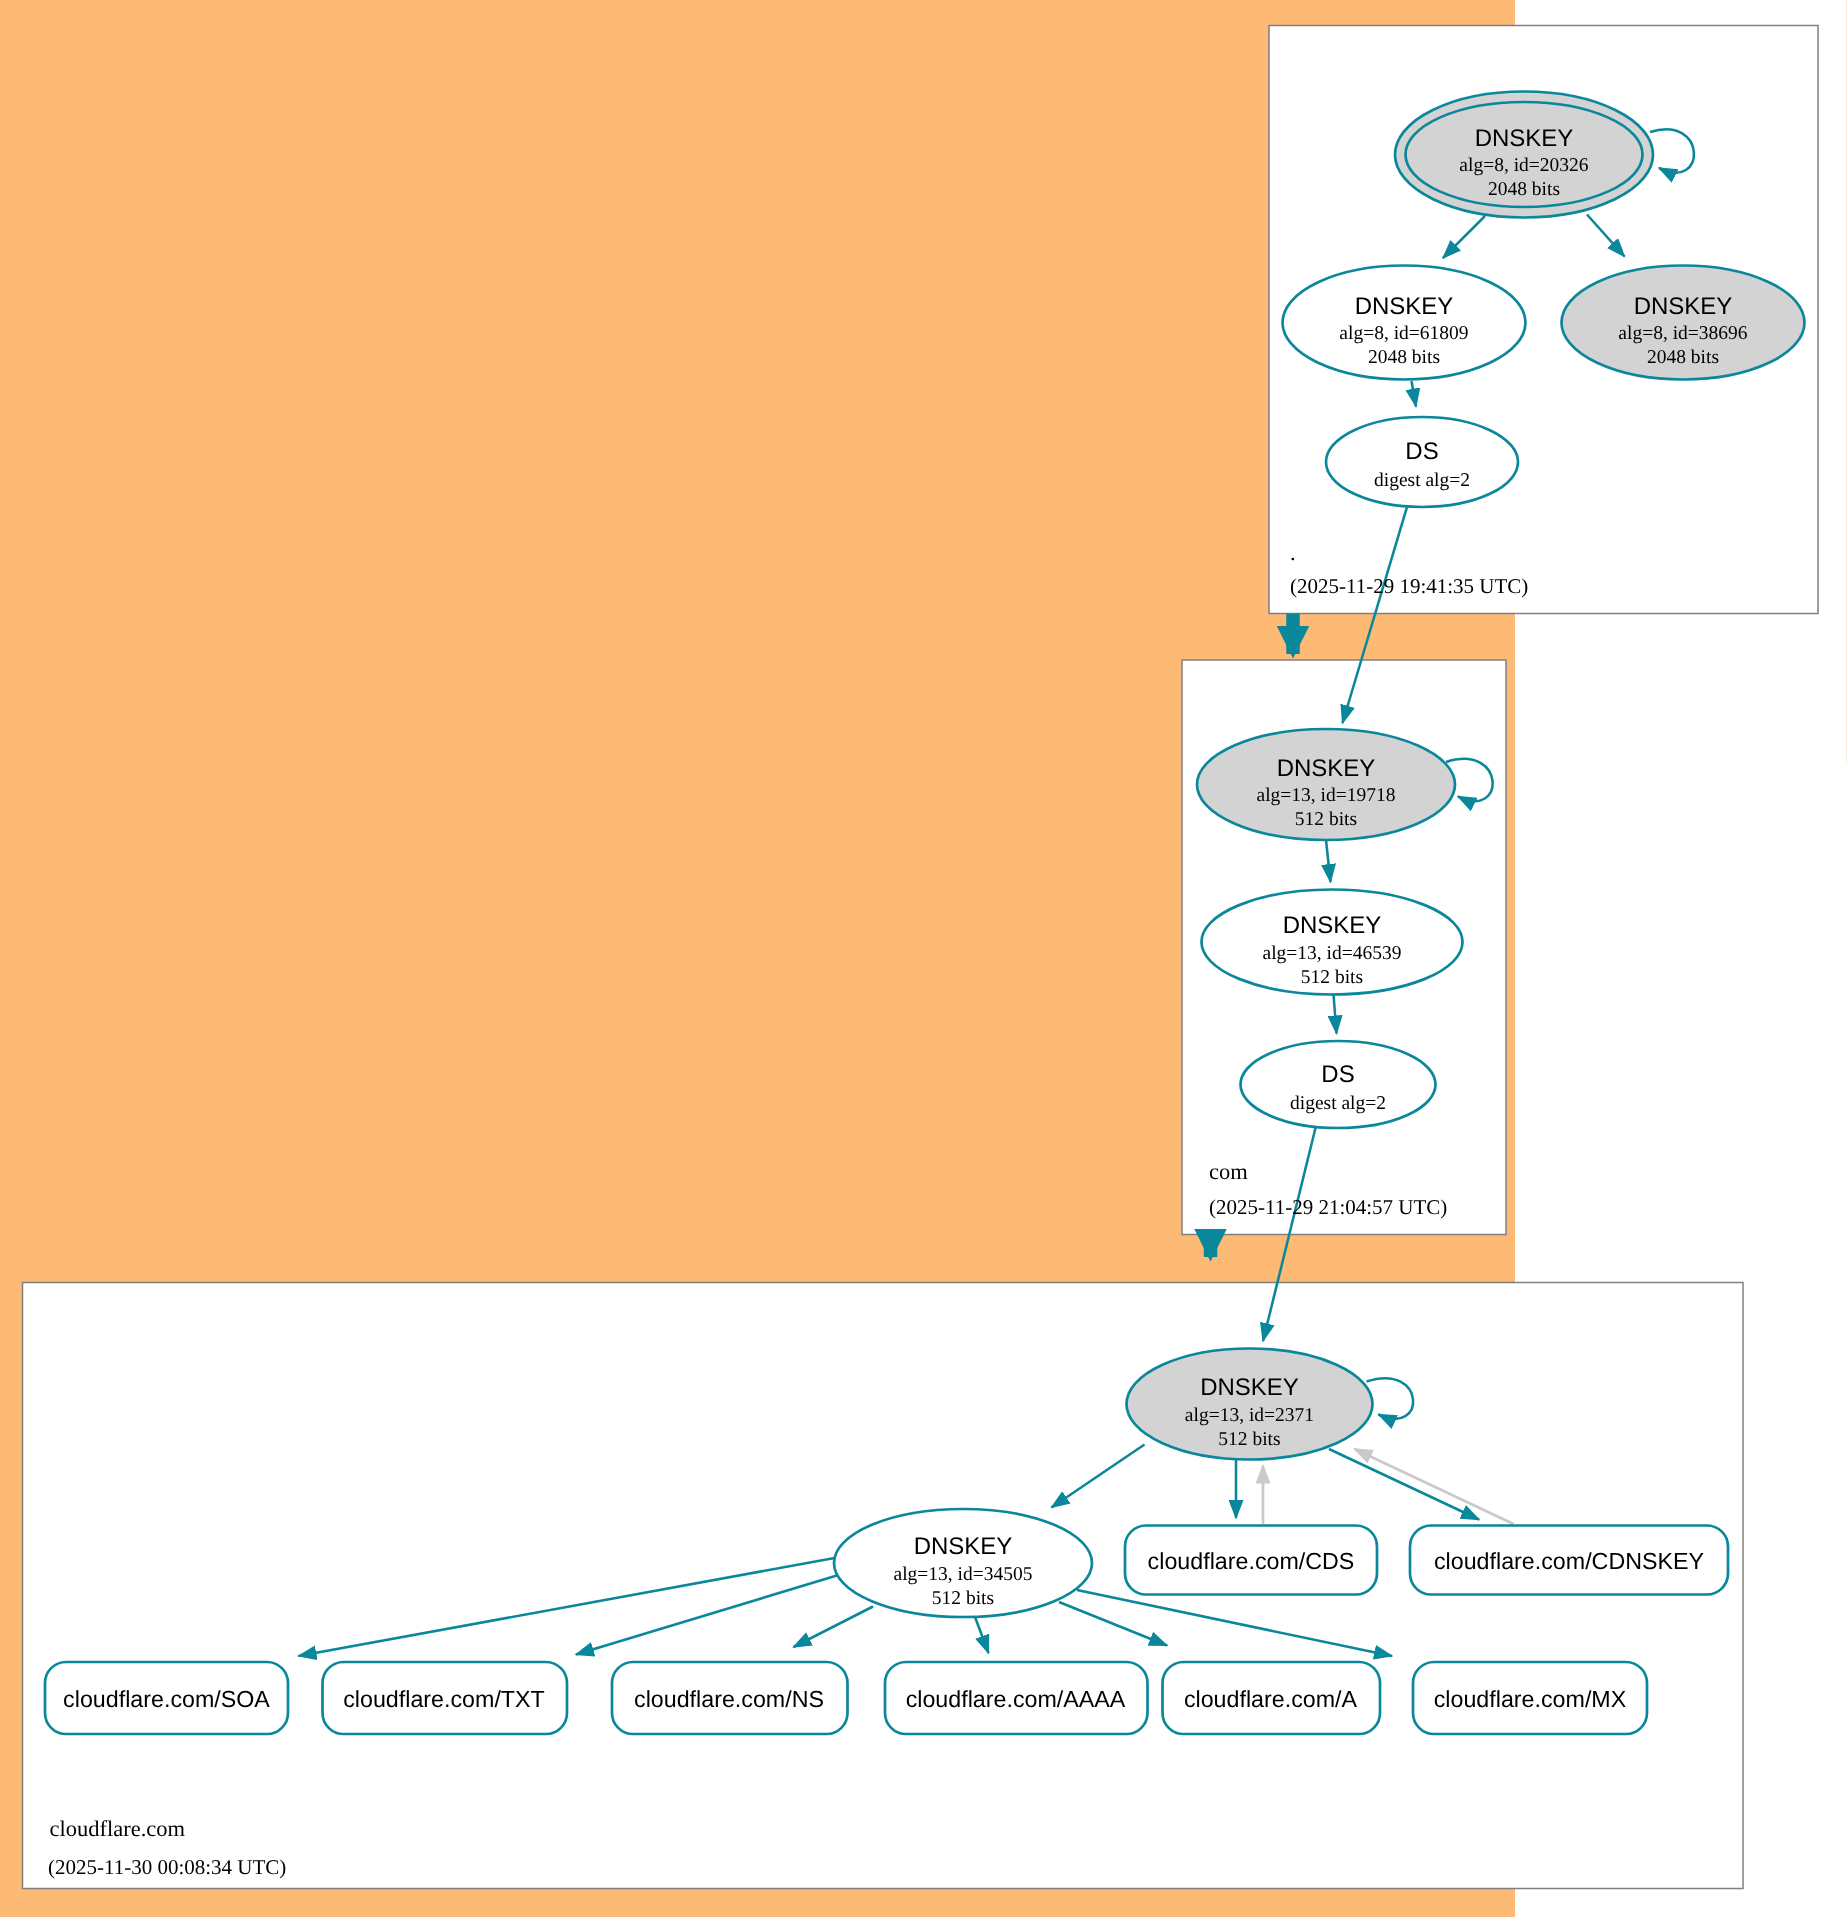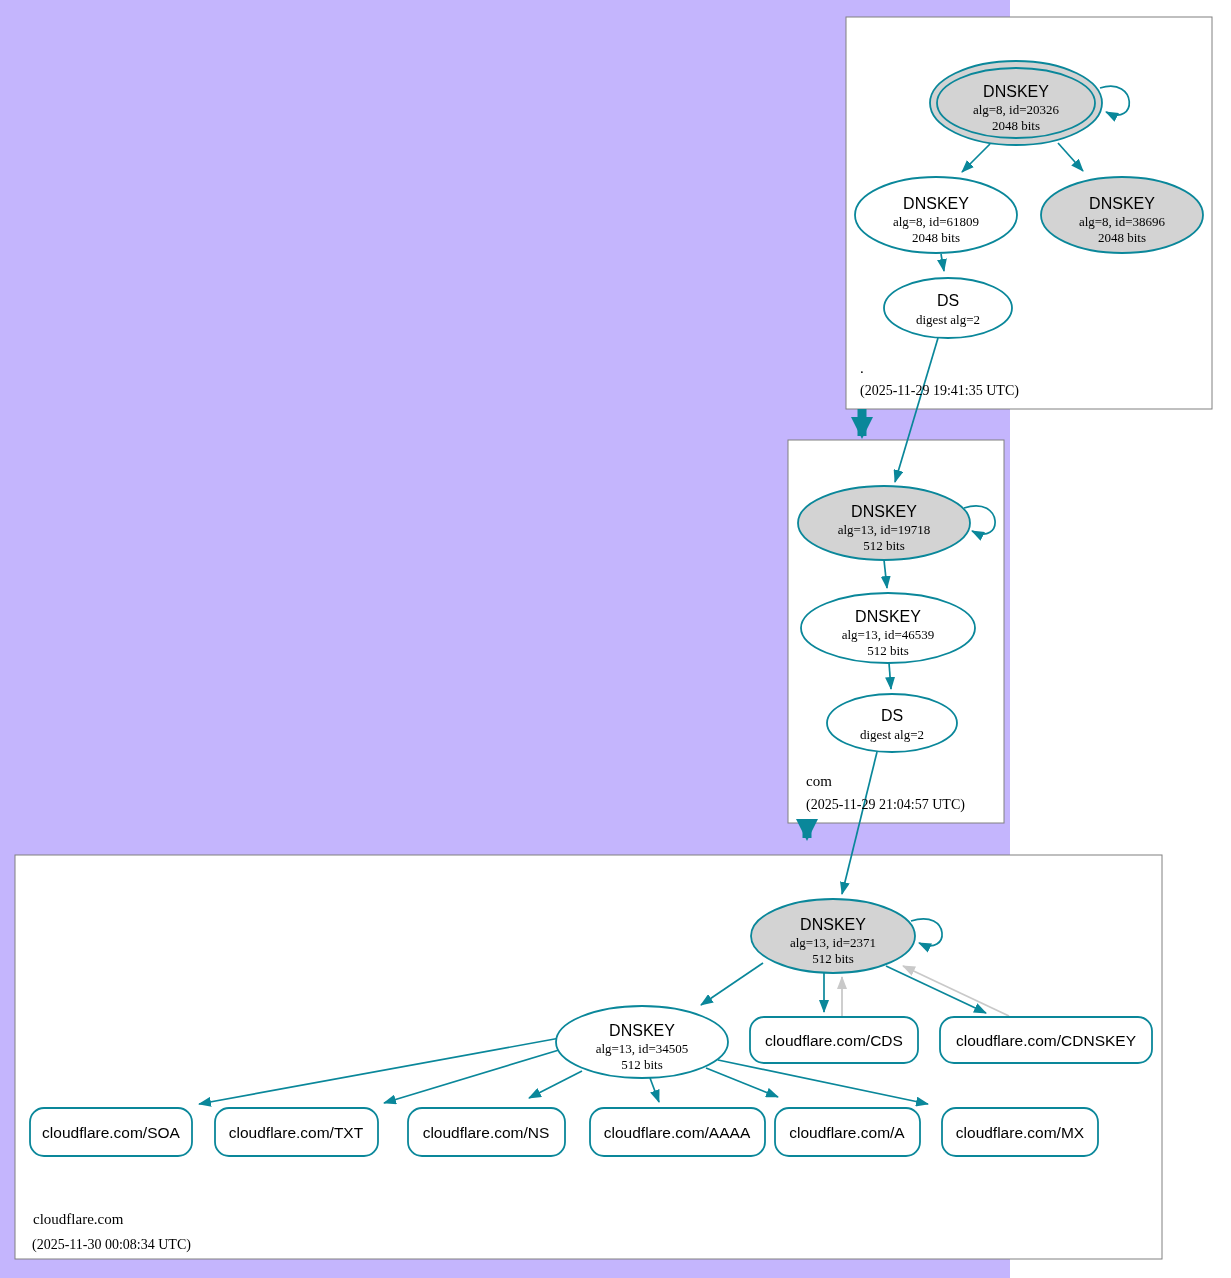--- a/index.html
+++ b/index.html
@@ -1,16 +1,16 @@
 <!DOCTYPE html>
 <html style="--secure: #0a879a; --fill-gray: #d3d3d3; --arrow-gray: #c9c9c9; --box-border: #808080;"><head>
 <meta charset="utf-8">
 <style>
   html,body{margin:0;padding:0;background:#ffffff;}
-  .stage{position:relative;width:1010px;height:1278px;background:#c4b5fd;}
+  .stage{position:relative;width:1010px;height:1278px;background:#fdba74;}
   svg{display:block;}
   .zone-box{fill:#ffffff;stroke:var(--box-border,#808080);stroke-width:1;}
   .edge{stroke:var(--secure,#0a879a);stroke-width:1.7;fill:none;}
   .edge-thick{stroke:var(--secure,#0a879a);stroke-width:9;fill:none;}
   .edge-gray{stroke:var(--arrow-gray,#c9c9c9);stroke-width:1.8;fill:none;}
   .node{fill:#ffffff;stroke:var(--secure,#0a879a);stroke-width:1.8;}
   .node.gray{fill:var(--fill-gray,#d3d3d3);}
   .node.inner{fill:none;}
   .rrbox{fill:#ffffff;stroke:var(--secure,#0a879a);stroke-width:1.8;}
   text{fill:#000000;}

